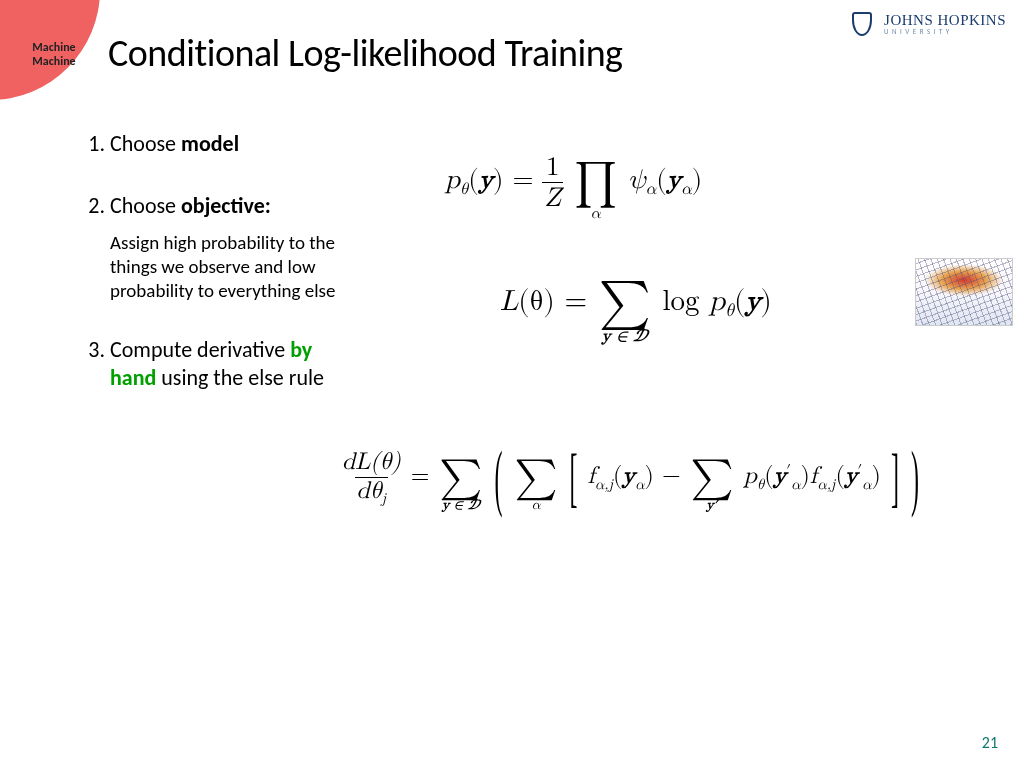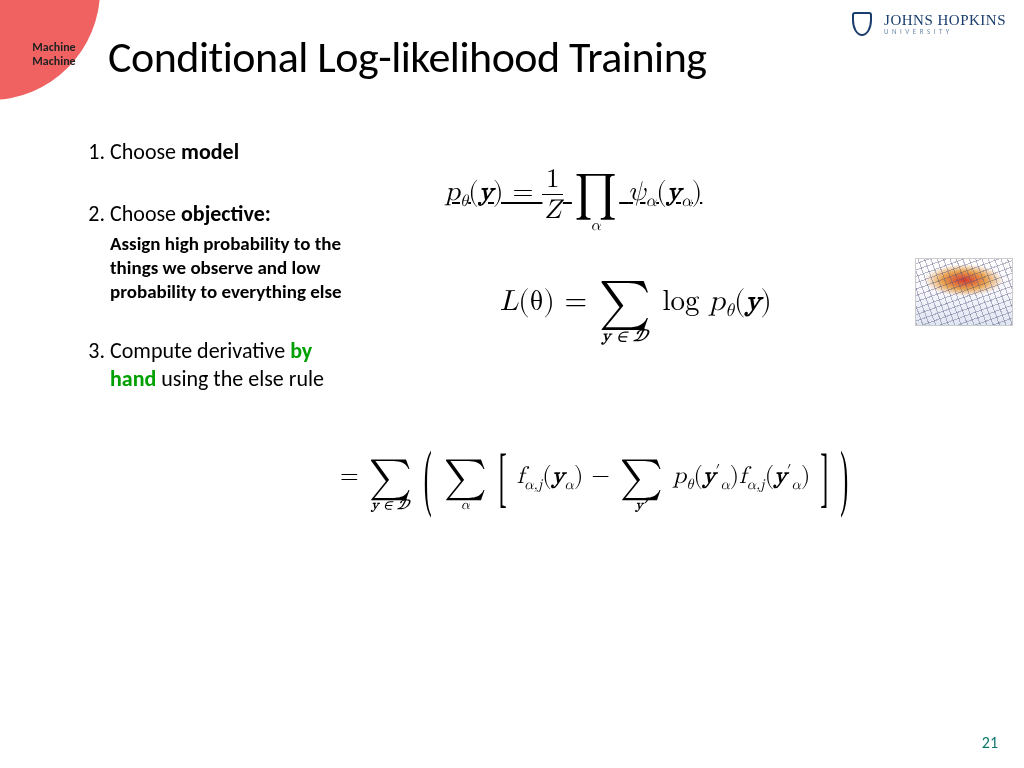--- a/index.html
+++ b/index.html
@@ -43,47 +43,47 @@
     border: 2px solid #1a3d6d;
     border-radius: 3px 3px 10px 10px / 3px 3px 16px 16px;
     position: relative;
   }
   .logo .txt { display:flex; flex-direction:column; line-height:1; }
   .logo .main { font-family: Georgia, "Times New Roman", serif; font-size: 15px; letter-spacing: 0.5px; font-weight: 500; }
   .logo .sub { font-size: 7px; letter-spacing: 3.5px; color:#6a88a8; margin-top:0; }
   .title {
     position: absolute;
     left: 108px; top: 30px;
-    font-size: 44px;
+    font-size: 38px;
     font-weight: 400;
     letter-spacing: -0.5px;
   }
   .content {
     position: absolute;
-    left: 50px; top: 138px;
+    left: 50px; top: 130px;
     width: 310px;
     font-size: 22px;
   }
   ol { list-style: decimal; padding-left: 60px; }
   ol li { margin-bottom: 34px; font-weight: 400; line-height: 1.25; }
   ol li .lead { font-weight: 400; }
   ol li strong { font-weight: 700; }
-  .detail { font-size: 19px; line-height: 1.25; display:block; margin-top:5px;font-weight:bold;}
+  .detail { font-size: 19px; line-height: 1.25; display:block; margin-top:12px;}
   .byhand { color: #00a000; font-weight: 700; }
   .eq {
     position: absolute;
     font-family: "Cambria Math", "Latin Modern Math", Georgia, serif;
     font-size: 27px;
     font-style: italic;
     white-space: nowrap;
   }
   .eq .rm { font-style: normal; }
   .eq .sub { font-size: 0.62em; vertical-align: -0.35em; }
   .eq .sup { font-size: 0.62em; vertical-align: 0.55em; }
-  .eq1 { left: 445px; top: 156px; text-decoration: underline; }
+  .eq1 { left: 445px; top: 144px; }
   .eq2 { left: 500px; top: 262px; font-size: 29px;}
   .eq3 { left: 340px; top: 444px; font-size: 24px;}
   .bigop {
     display: inline-flex; flex-direction: column; align-items:center;
     vertical-align: middle; line-height:1; margin: 0 2px;
   }
   .bigop .sym { font-size: 1.7em; font-style: normal; }
   .bigop .lim { font-size: 0.58em; }
   .frac { display: inline-flex; flex-direction: column; align-items:center; vertical-align: middle; line-height:1.05;}
   .frac .num { padding: 0 2px 1px 2px; }
@@ -172,20 +172,24 @@
     <span class="lim">&nbsp;</span>
     <span class="sym">∑</span>
     <span class="lim"><b>y ∈ 𝒟</b></span>
   </span>
   <span class="rm"> log </span><span>p</span><span class="sub">θ</span><span class="rm">(</span><b>y</b><span class="rm">)</span>
 </div>
 
 <div class="surf"></div>
 
 <div class="eq eq3">
+  <span class="frac">
+    <span class="num">dL(θ)</span>
+    <span class="den"><span>dθ</span><span class="sub">j</span></span>
+  </span>
   <span class="rm"> = </span>
   <span class="bigop">
     <span class="lim">&nbsp;</span>
     <span class="sym">∑</span>
     <span class="lim"><b>y ∈ 𝒟</b></span>
   </span>
   <span class="bigparen">(</span>
   <span class="bigop">
     <span class="lim">&nbsp;</span>
     <span class="sym">∑</span>

